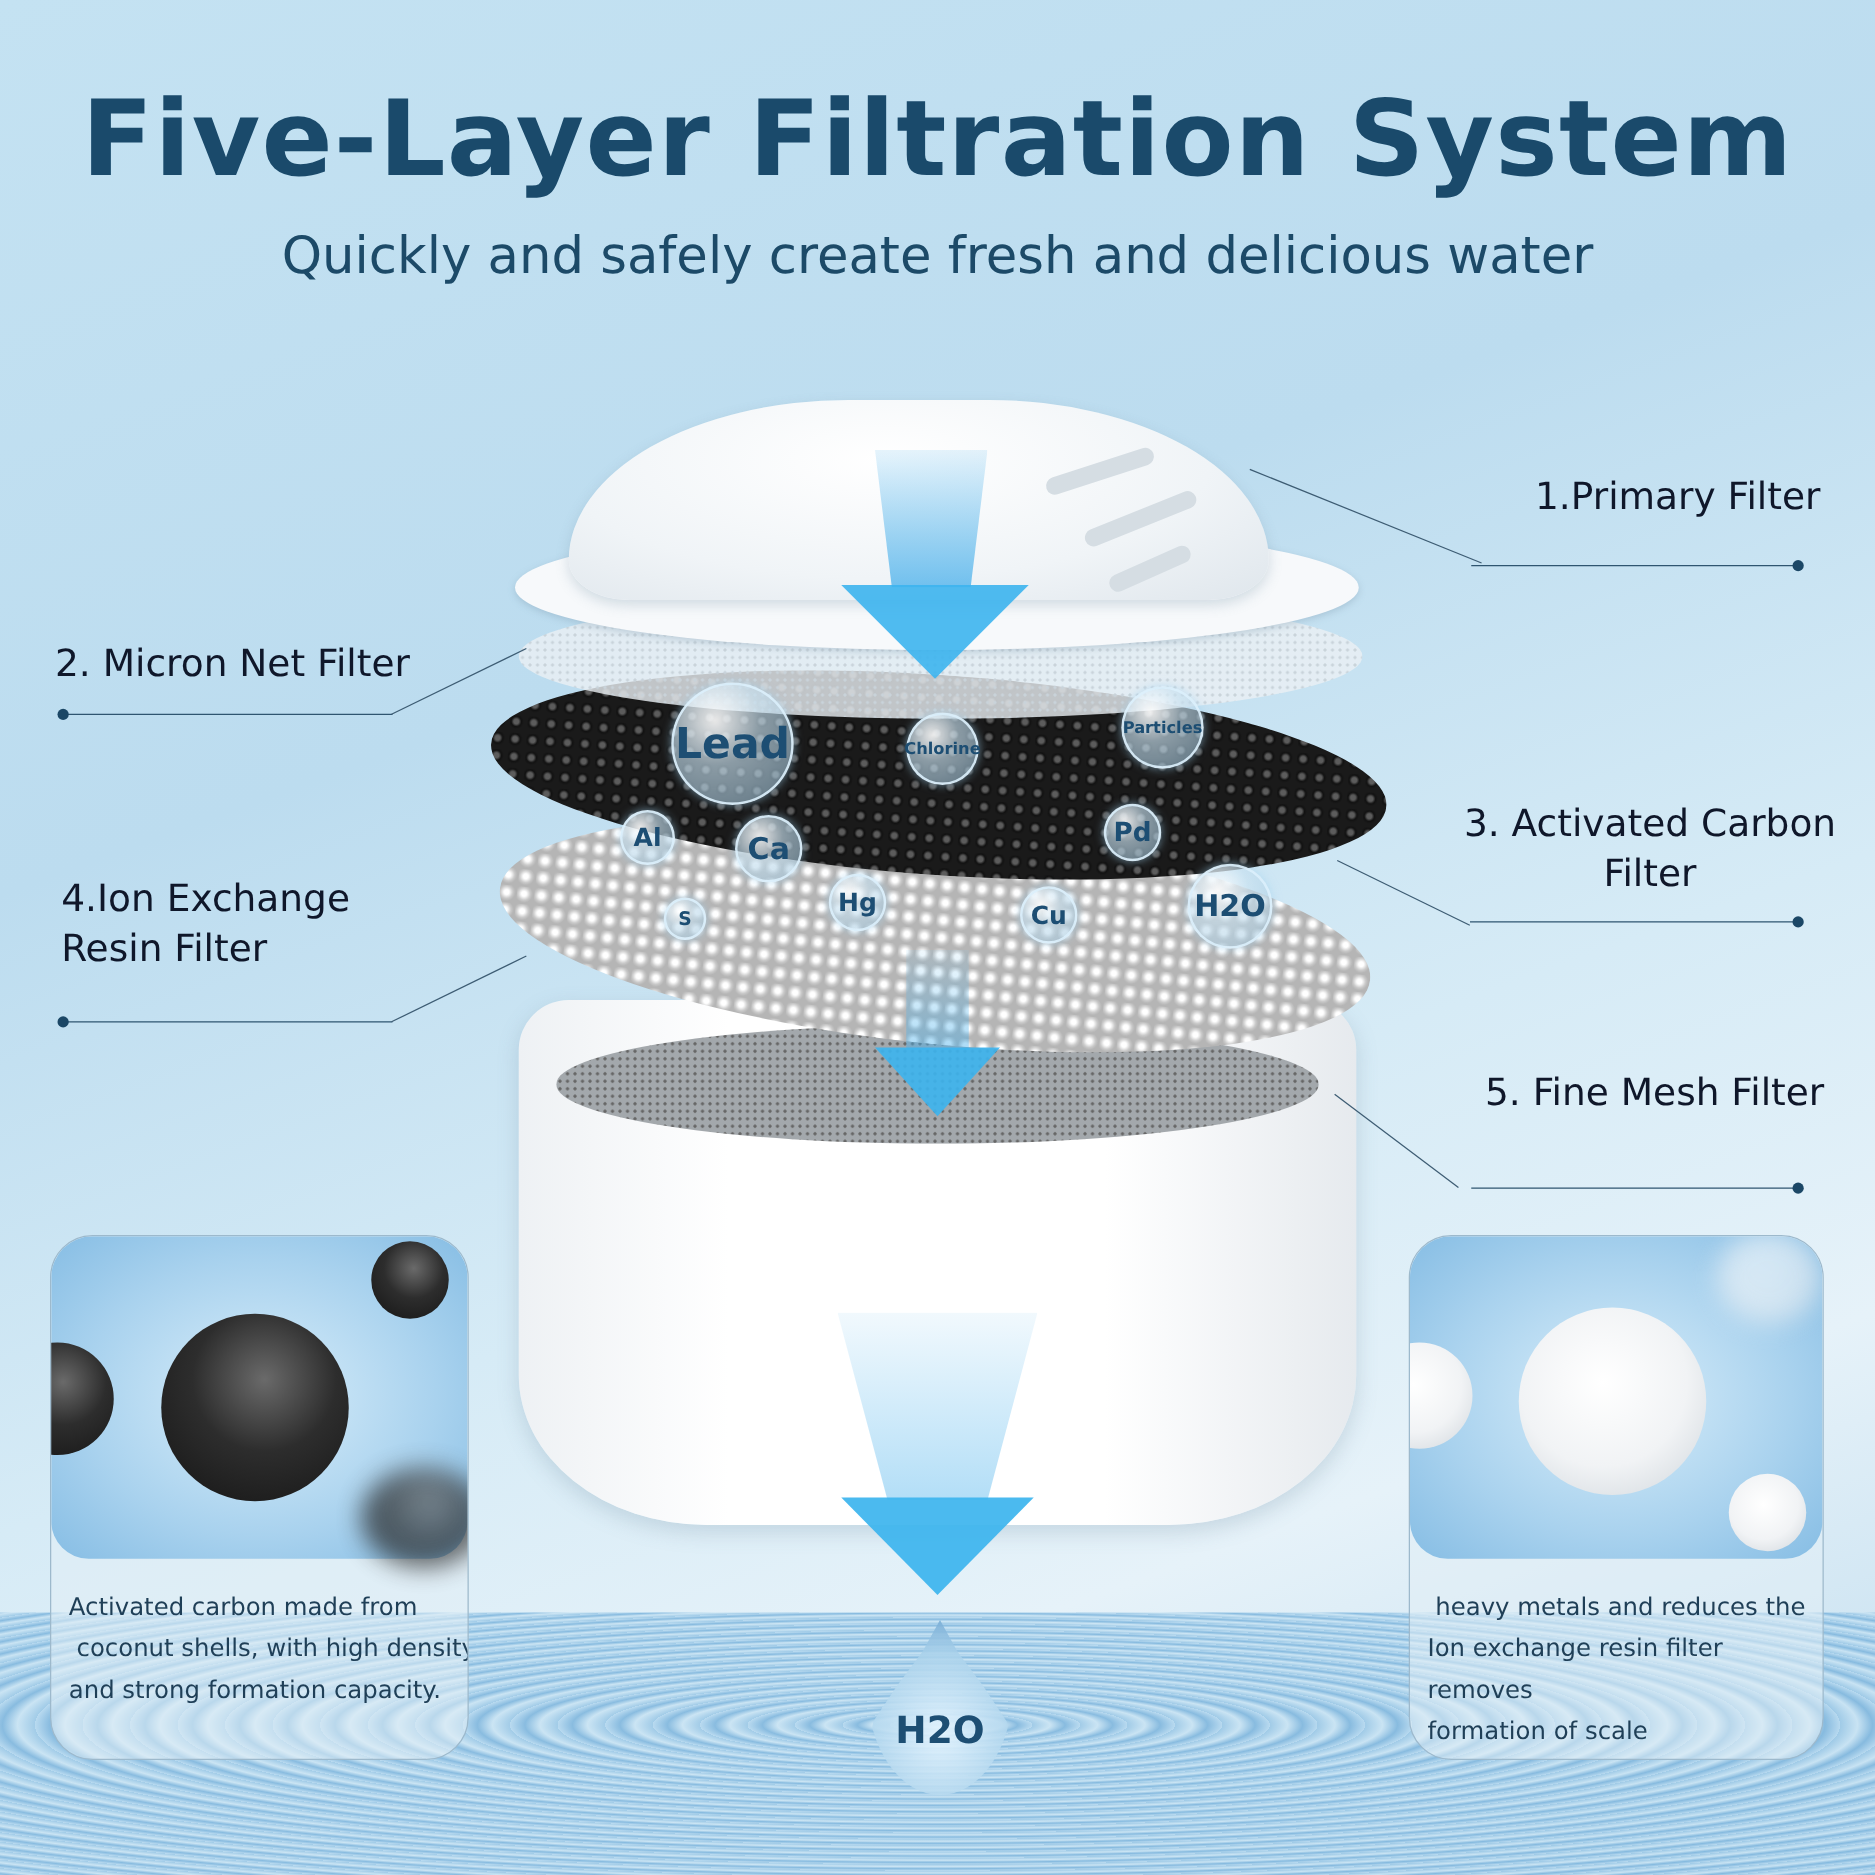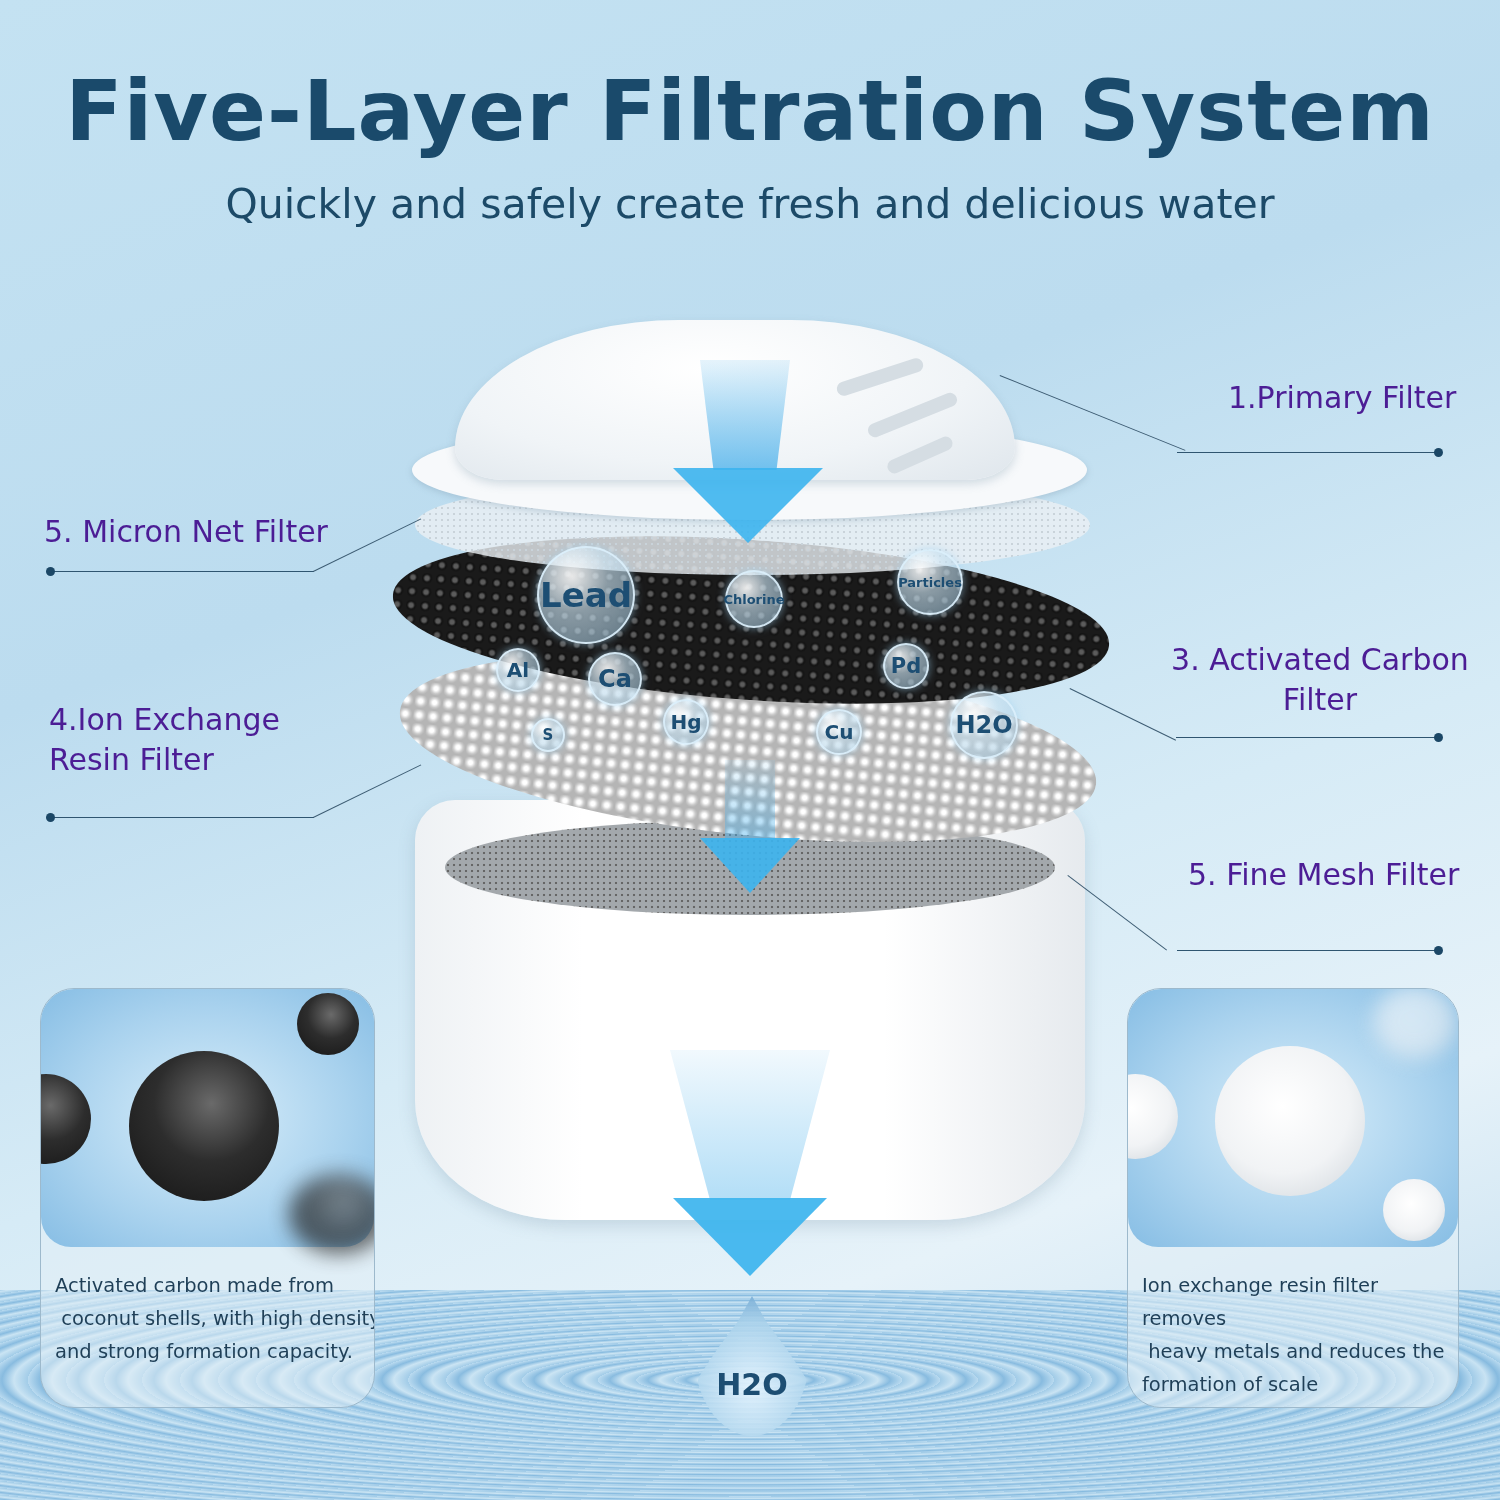--- a/index.html
+++ b/index.html
@@ -16,21 +16,21 @@
   .title {
     left: 0; top: 62px; width: 1500px; text-align: center;
     font-size: 84px; font-weight: bold; letter-spacing: 1px; color: #1a4a6b;
   }
   .subtitle {
     left: 0; top: 180px; width: 1500px; text-align: center;
     font-size: 41px; color: #1c4a68;
   }
 
   
-  .label { font-size: 30px; color: #4c1d95; line-height: 40px; }
+  .label { font-size: 30px; color: #0f172a; line-height: 40px; }
   .callout-line { position: absolute; border-top: 1.5px solid #2f5570; }
   .diag { position: absolute; height: 0; border-top: 1.2px solid #3d5c73; transform-origin: 0 0; }
   .dot { position: absolute; width: 9px; height: 9px; border-radius: 50%; background: #1b4766; }
 
   
   .water {
     left: 0; top: 1290px; width: 1500px; height: 210px;
     background:
       repeating-radial-gradient(ellipse 900px 120px at 750px 90px,
         #9bc8e6 0px, #c8e3f3 14px, #7fb6dd 26px, #b5d8ef 38px);
@@ -160,21 +160,21 @@
 <div class="bubble" style="left:531px; top:718px; width:34px; height:34px; font-size:15px;">S</div>
 <div class="bubble" style="left:663px; top:699px; width:46px; height:46px; font-size:20px;">Hg</div>
 <div class="bubble" style="left:816px; top:672px; width:46px; height:46px; font-size:20px;margin-top:37px;">Cu</div>
 <div class="bubble" style="left:950px; top:691px; width:68px; height:68px; font-size:24px;">H2O</div>
 
 <div class="abs label" style="left:1228px; top:378px;">1.Primary Filter</div>
 <div class="diag" style="left:1000px; top:375px; width:200px; transform:rotate(22deg);"></div>
 <div class="callout-line" style="left:1177px; top:452px; width:262px;"></div>
 <div class="dot" style="left:1434px; top:448px;"></div>
 
-<div class="abs label" style="left:44px; top:512px;">5. Micron Net Filter</div>
+<div class="abs label" style="left:44px; top:512px;">2. Micron Net Filter</div>
 <div class="callout-line" style="left:50px; top:571px; width:264px;"></div>
 <div class="dot" style="left:46px; top:567px;"></div>
 <div class="diag" style="left:313px; top:571px; width:120px; transform:rotate(-26deg);"></div>
 
 <div class="abs label" style="left:1170px; top:640px; width:300px; text-align:center;">
   <div>3. Activated Carbon</div>
   <div>Filter</div>
 </div>
 <div class="diag" style="left:1070px; top:688px; width:118px; transform:rotate(26deg);"></div>
 <div class="callout-line" style="left:1176px; top:737px; width:262px;"></div>
@@ -208,21 +208,21 @@
 </div>
 
 <div class="card" style="left:1127px; top:988px; width:332px;">
   <div class="card-img">
     <div class="sphere light" style="left:87px; top:57px; width:150px; height:150px;"></div>
     <div class="sphere light" style="left:-35px; top:85px; width:85px; height:85px;"></div>
     <div class="sphere light" style="left:255px; top:190px; width:62px; height:62px;"></div>
     <div class="sphere light" style="left:245px; top:-5px; width:85px; height:75px; filter:blur(10px); opacity:0.6;"></div>
   </div>
   <div class="card-text">
+    <div style="white-space:pre;"> heavy metals and reduces the</div>
     <div>Ion exchange resin filter removes</div>
-    <div style="white-space:pre;"> heavy metals and reduces the</div>
     <div>formation of scale</div>
   </div>
 </div>
 
 <div class="abs drop">
   <span>H2O</span>
 </div>
 
 </body></html>

